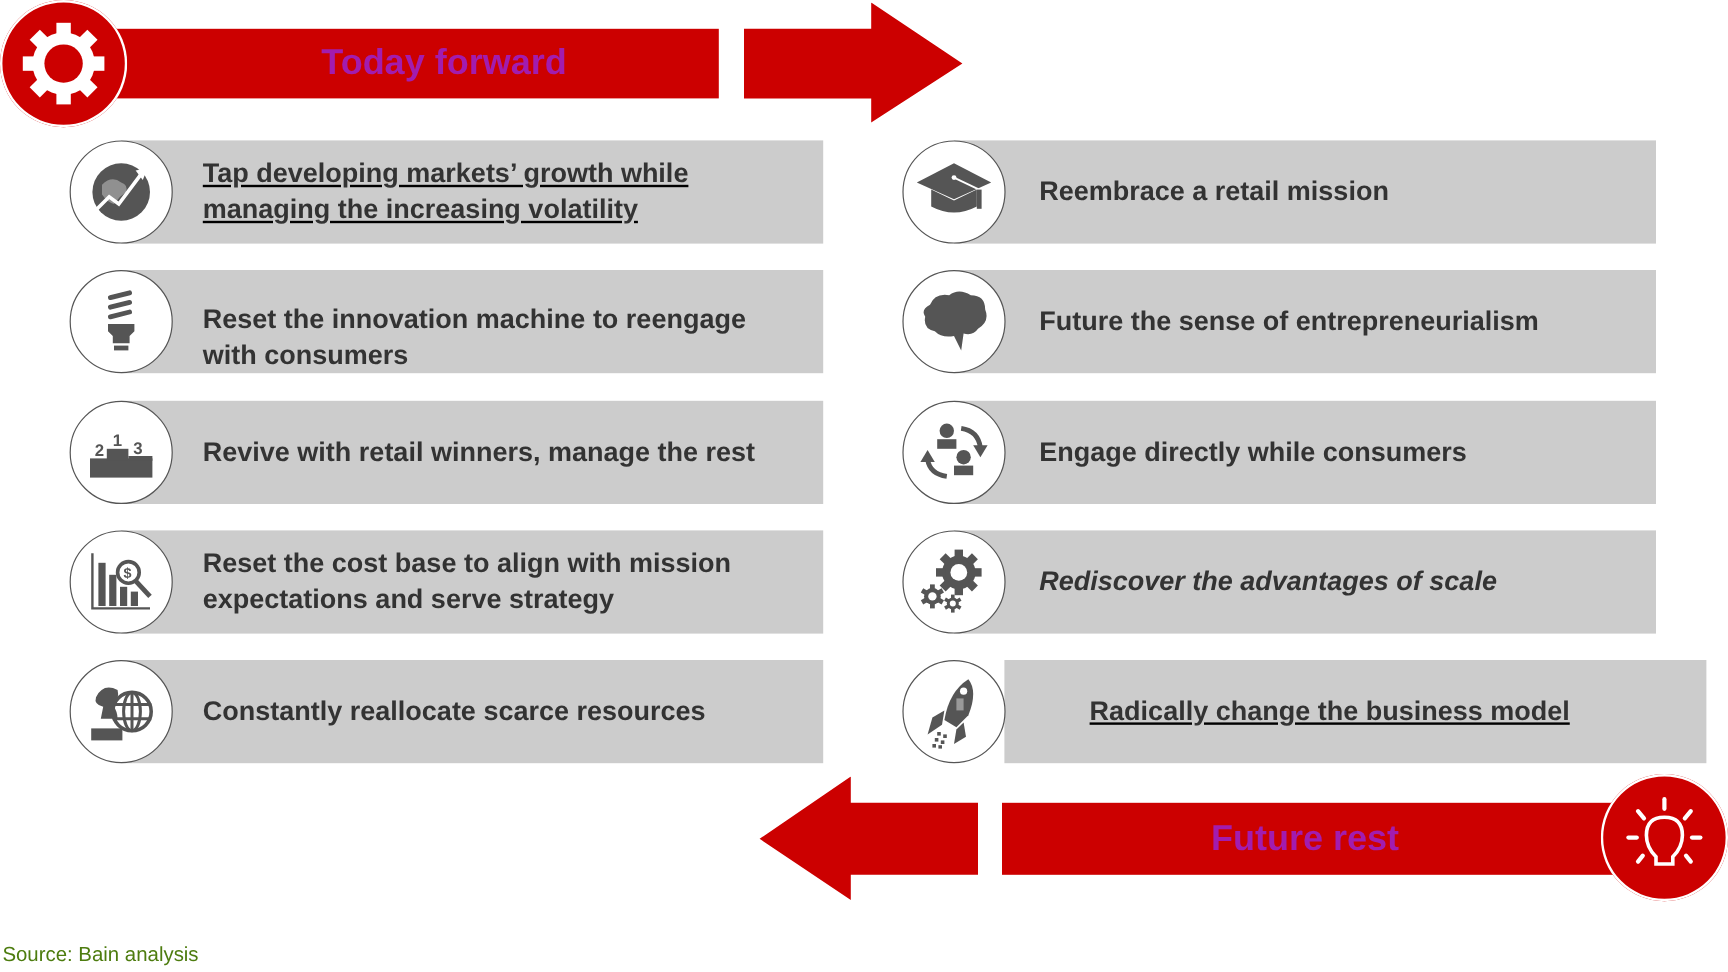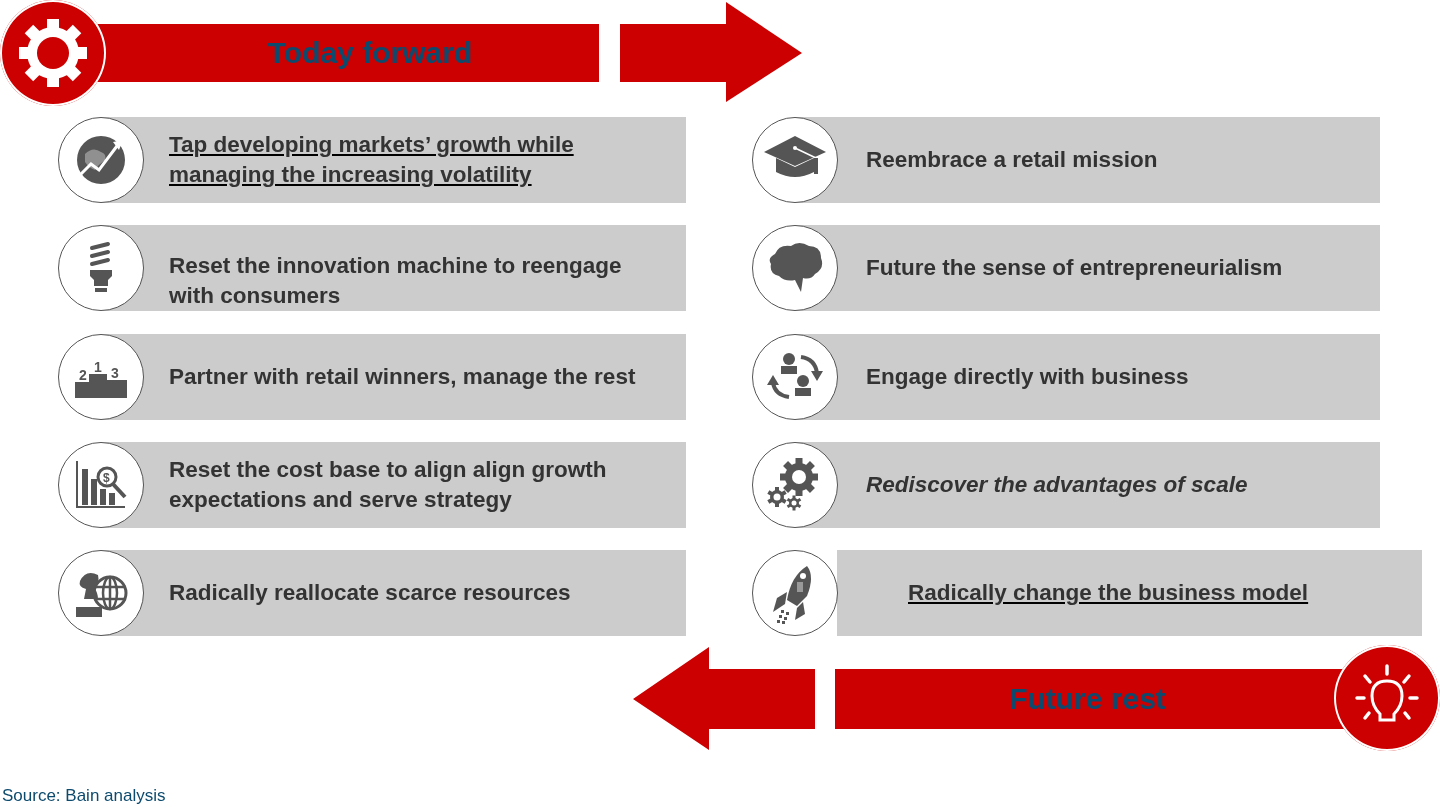--- a/index.html
+++ b/index.html
@@ -1,28 +1,28 @@
 <!DOCTYPE html>
 <html><head>
 <meta charset="utf-8">
 <style>
   html, body { margin: 0; padding: 0; }
   body { width: 1440px; height: 810px; position: relative; background: #ffffff; overflow: hidden;
          font-family: "Liberation Sans", sans-serif; }
   .abs { position: absolute; }
   .red { background: #cc0000; }
-  .bar-label { position: absolute; color: #0c4a6e; font-weight: bold; font-size: 30px;
+  .bar-label { position: absolute; color: #a21caf; font-weight: bold; font-size: 30px;
                display: flex; align-items: center; justify-content: center; }
   .big-circle { position: absolute; width: 106px; height: 106px; border-radius: 50%; background: #cc0000;
                 box-shadow: 0 0 0 2px #ffffff inset; display: flex; align-items: center; justify-content: center; }
   .card { position: absolute; height: 86px; background: #cccccc; display: flex; align-items: center; }
   .card-text { color: #333333; font-weight: bold; font-size: 22.5px; line-height: 30px; white-space: pre-line; }
   .icon-circle { position: absolute; width: 86px; height: 86px; border-radius: 50%; background: #ffffff;
                  border: 1.5px solid #555555; box-sizing: border-box; display: flex; align-items: center; justify-content: center; }
-  .source { position: absolute; left: 2px; top: 786px; font-size: 17px; color: #0c4a6e; }
+  .source { position: absolute; left: 2px; top: 786px; font-size: 17px; color: #4d7c0f; }
 </style>
 </head>
 <body>
 
 <div>
   <div class="abs red" style="left:92px; top:24px; width:507px; height:58px;"></div>
   <div class="bar-label" style="left:100px; top:24px; width:540px; height:58px;">Today forward</div>
   <svg class="abs" style="left:620px; top:2px;" width="184" height="102" viewBox="0 0 184 102">
     <polygon points="0,22 106,22 106,0 182,51 106,100 106,80 0,80" fill="#cc0000"></polygon>
   </svg>
@@ -71,52 +71,52 @@
         <path d="M16 10 l16 -4"></path>
           <path d="M16 18 l16 -4"></path>
           <path d="M16 26 l16 -4"></path>
       </g>
       <path d="M14 32 h22 v6 l-4 4 v6 h-14 v-6 l-4 -4z" fill="#555"></path>
       <rect x="19" y="50" width="12" height="4" fill="#555"></rect>
     </svg>
   </div>
 
   <div class="card" style="left:101px; top:334px; width:585px;">
-    <span class="card-text" style="margin-left:68px;">Partner with retail winners, manage the rest</span>
+    <span class="card-text" style="margin-left:68px;">Revive with retail winners, manage the rest</span>
   </div>
   <div class="icon-circle" style="left:58px; top:334px;">
     <svg width="60" height="50" viewBox="0 0 60 50">
       <rect x="4" y="30" width="52" height="16" fill="#555"></rect>
       <rect x="18" y="22" width="18" height="10" fill="#555"></rect>
       <rect x="36" y="28" width="20" height="4" fill="#555"></rect>
       <text x="8" y="28" font-size="14" font-weight="bold" fill="#555" font-family="Liberation Sans, sans-serif">2</text>
       <text x="23" y="20" font-size="14" font-weight="bold" fill="#555" font-family="Liberation Sans, sans-serif">1</text>
       <text x="40" y="26" font-size="14" font-weight="bold" fill="#555" font-family="Liberation Sans, sans-serif">3</text>
     </svg>
   </div>
 
   <div class="card" style="left:101px; top:442px; width:585px;">
-    <span class="card-text" style="margin-left:68px;">Reset the cost base to align align growth
+    <span class="card-text" style="margin-left:68px;">Reset the cost base to align with mission
 expectations and serve strategy</span>
   </div>
   <div class="icon-circle" style="left:58px; top:442px;">
     <svg width="60" height="60" viewBox="0 0 60 60">
       <polyline points="6,6 6,52 54,52" stroke="#555" stroke-width="2" fill="none"></polyline>
       <rect x="11" y="14" width="6" height="36" fill="#555"></rect>
       <rect x="20" y="24" width="6" height="26" fill="#555"></rect>
       <rect x="29" y="34" width="6" height="16" fill="#555"></rect>
       <rect x="38" y="38" width="6" height="12" fill="#555"></rect>
       <circle cx="36" cy="22" r="9" fill="#fff" stroke="#555" stroke-width="3"></circle>
       <text x="32" y="27" font-size="12" font-weight="bold" fill="#555" font-family="Liberation Sans, sans-serif">$</text>
       <line x1="42" y1="29" x2="54" y2="42" stroke="#555" stroke-width="4"></line>
     </svg>
   </div>
 
   <div class="card" style="left:101px; top:550px; width:585px;">
-    <span class="card-text" style="margin-left:68px;">Radically reallocate scarce resources</span>
+    <span class="card-text" style="margin-left:68px;">Constantly reallocate scarce resources</span>
   </div>
   <div class="icon-circle" style="left:58px; top:550px;">
     <svg width="62" height="60" viewBox="0 0 62 60">
       <circle cx="40" cy="30" r="16" fill="none" stroke="#555" stroke-width="3"></circle>
       <ellipse cx="40" cy="30" rx="7" ry="16" fill="none" stroke="#555" stroke-width="2.5"></ellipse>
       <line x1="24" y1="24" x2="56" y2="24" stroke="#555" stroke-width="2.5"></line>
       <line x1="24" y1="36" x2="56" y2="36" stroke="#555" stroke-width="2.5"></line>
       <line x1="40" y1="14" x2="40" y2="46" stroke="#555" stroke-width="2.5"></line>
       <path d="M10 18 q6 -12 18 -6 q2 8 -4 12 q4 6 4 12 h-14 l2 -10 q-8 -2 -6 -8z" fill="#555"></path>
       <rect x="6" y="44" width="26" height="10" fill="#555"></rect>
@@ -142,21 +142,21 @@
   <div class="card" style="left:795px; top:225px; width:585px;">
     <span class="card-text" style="margin-left:71px;">Future the sense of entrepreneurialism</span>
   </div>
   <div class="icon-circle" style="left:752px; top:225px;">
     <svg width="60" height="56" viewBox="0 0 60 56">
       <path d="M10 14 q4 -10 16 -8 q8 -6 18 0 q12 0 12 12 q4 10 -6 16 q-4 6 -12 4 l-2 14 l-6 -12 q-10 2 -16 -4 q-10 -2 -8 -12 q-4 -6 4 -10z" fill="#555"></path>
     </svg>
   </div>
 
   <div class="card" style="left:795px; top:334px; width:585px;">
-    <span class="card-text" style="margin-left:71px;">Engage directly with business</span>
+    <span class="card-text" style="margin-left:71px;">Engage directly while consumers</span>
   </div>
   <div class="icon-circle" style="left:752px; top:334px;">
     <svg width="60" height="60" viewBox="0 0 60 60">
       <circle cx="24" cy="12" r="6" fill="#555"></circle>
       <rect x="16" y="19" width="16" height="8" fill="#555"></rect>
       <circle cx="38" cy="34" r="6" fill="#555"></circle>
       <rect x="30" y="41" width="16" height="8" fill="#555"></rect>
       <path d="M36 10 q14 2 16 16" stroke="#555" stroke-width="4" fill="none"></path>
       <polygon points="46,24 58,24 52,34" fill="#555"></polygon>
       <path d="M24 50 q-14 -2 -16 -14" stroke="#555" stroke-width="4" fill="none"></path>

